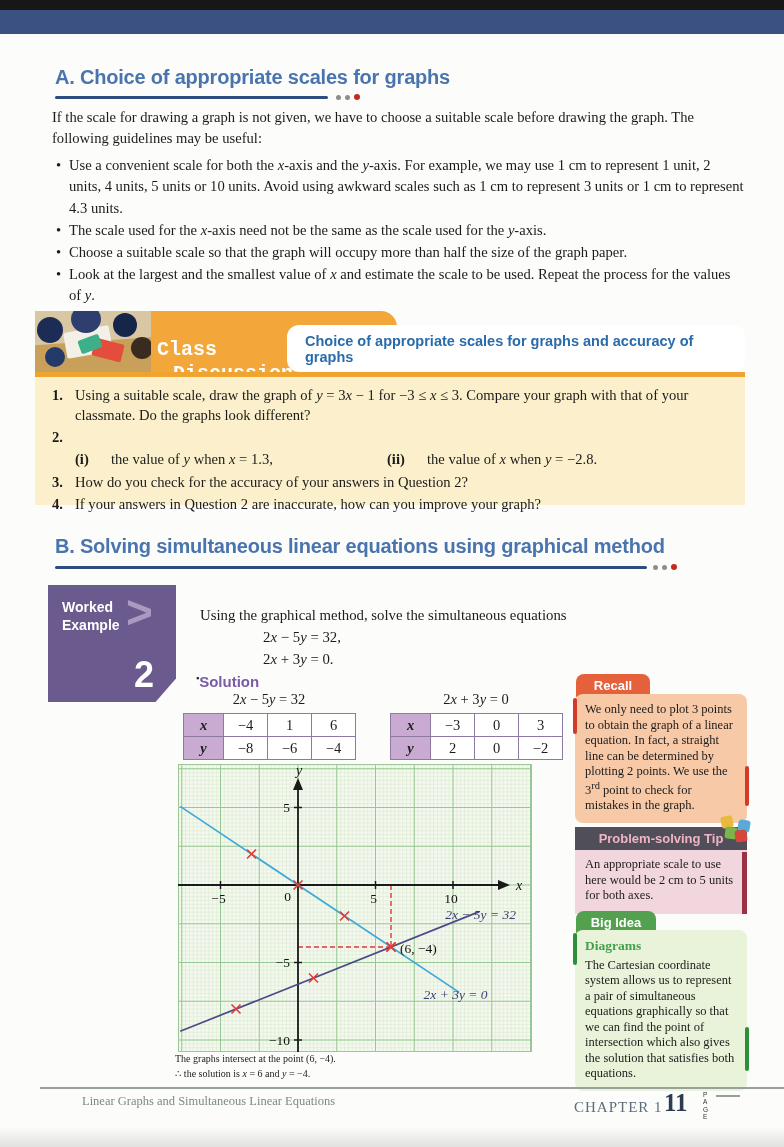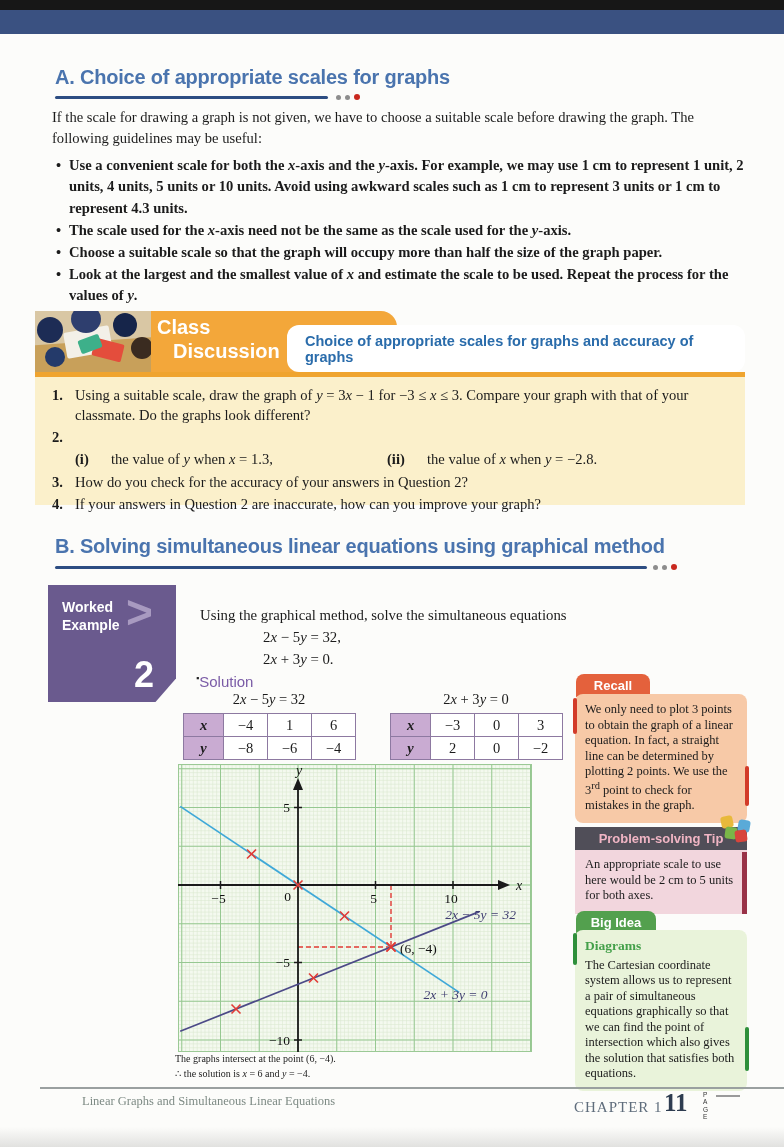--- a/index.html
+++ b/index.html
@@ -18,27 +18,27 @@
   .sec-head{font-family:"Liberation Sans","DejaVu Sans",sans-serif;font-weight:bold;
             font-size:20px;color:#4a74ae;letter-spacing:-.2px;white-space:nowrap;}
   .rule{height:3px;background:#2d4d82;border-radius:2px;}
   .dots{display:flex;gap:4px;align-items:center;}
   .dots i{width:5px;height:5px;border-radius:50%;background:#8d8d8d;display:block;}
   .dots i.red{background:#c9281e;width:6px;height:6px;}
   
   .bodytext{font-size:14.6px;line-height:1.45;}
   .bodytext i{font-style:italic;}
   ul.guides{margin:6px 0 0 0;padding:0;list-style:none;}
-  ul.guides li{position:relative;padding-left:17px;margin:1px 0;font-weight:bold;}
+  ul.guides li{position:relative;padding-left:17px;margin:1px 0;}
   ul.guides li::before{content:"•";position:absolute;left:4px;top:0;}
   
   .cd-orange{left:0;top:0;width:362px;height:61px;background:#f3a73a;border-radius:0 16px 4px 0;}
   .cd-photo{left:0;top:0;width:116px;height:61px;background:#d9c7a4;overflow:hidden;}
   .cd-photo span{position:absolute;display:block;}
-  .cd-tabtext{font-family:Liberation Sans, sans-serif;font-weight:bold;color:#fff;font-size:20px;}
+  .cd-tabtext{font-family:Liberation Mono, monospace;font-weight:bold;color:#fff;font-size:20px;margin-top:22px;}
   .cd-titlebox{left:252px;top:14px;width:458px;height:47px;background:#fff;border-radius:12px;
                display:flex;align-items:center;padding-left:18px;box-sizing:border-box;}
   .cd-title{font-family:"Liberation Sans","DejaVu Sans",sans-serif;font-weight:bold;font-size:14.5px;color:#2a6cab;}
   .cd-body{left:35px;top:372px;width:710px;height:133px;background:#fbf0cb;border-top:5px solid #efa42f;
            box-sizing:border-box;padding:8px 14px 0 17px;font-size:14.6px;line-height:1.38;}
   .q{display:flex;margin-bottom:2px;}
   .q-num{width:23px;font-weight:bold;flex:none;}
   .q-sub{display:flex;margin-left:23px;margin-bottom:2px;}
   .si-num{width:36px;font-weight:bold;}
   .si-text{width:276px;}
@@ -48,21 +48,21 @@
           clip-path:polygon(0 0,100% 0,100% 80%,84% 100%,0 100%);}
   .we-label{left:14px;top:13px;color:#fff;font-family:"Liberation Sans","DejaVu Sans",sans-serif;
             font-weight:bold;font-size:14px;line-height:1.3;}
   .we-chevron{left:78px;top:0px;color:#a89ac0;font-family:"Liberation Sans","DejaVu Sans",sans-serif;
               font-weight:bold;font-size:46px;}
   .we-num{right:22px;bottom:6px;color:#fff;font-family:"Liberation Sans","DejaVu Sans",sans-serif;
           font-weight:bold;font-size:36px;position:absolute;}
   .we-title{left:200px;top:583px;width:440px;font-weight:bold;font-size:15.5px;color:#7a5ba6;}
   .we-line{font-size:14.8px;}
   .we-solution{left:196px;top:673px;font-family:"Liberation Sans","DejaVu Sans",sans-serif;
-               font-weight:normal;font-size:15px;color:#7a5ba6;}
+               font-weight:bold;font-size:15px;color:#7a5ba6;}
   .we-solution sup{font-size:9px;color:#222;}
   
   .cap{top:0;width:172px;text-align:center;font-size:14.5px;position:absolute;}
   table.tbl{position:absolute;top:22px;border-collapse:collapse;font-size:14.5px;border:1.5px solid #8d79a1;background:#fff;}
   table.tbl td{border:1px solid #8d79a1;width:43px;height:22px;text-align:center;padding:0;}
   table.tbl td.hd{width:39px;background:#c9abd2;font-style:italic;font-weight:bold;}
   
   #graph-wrap{left:178px;top:764px;width:354px;height:288px;}
   svg{font-family:"Liberation Serif","DejaVu Serif",serif;display:block;background:#f4f9ef;}
   

